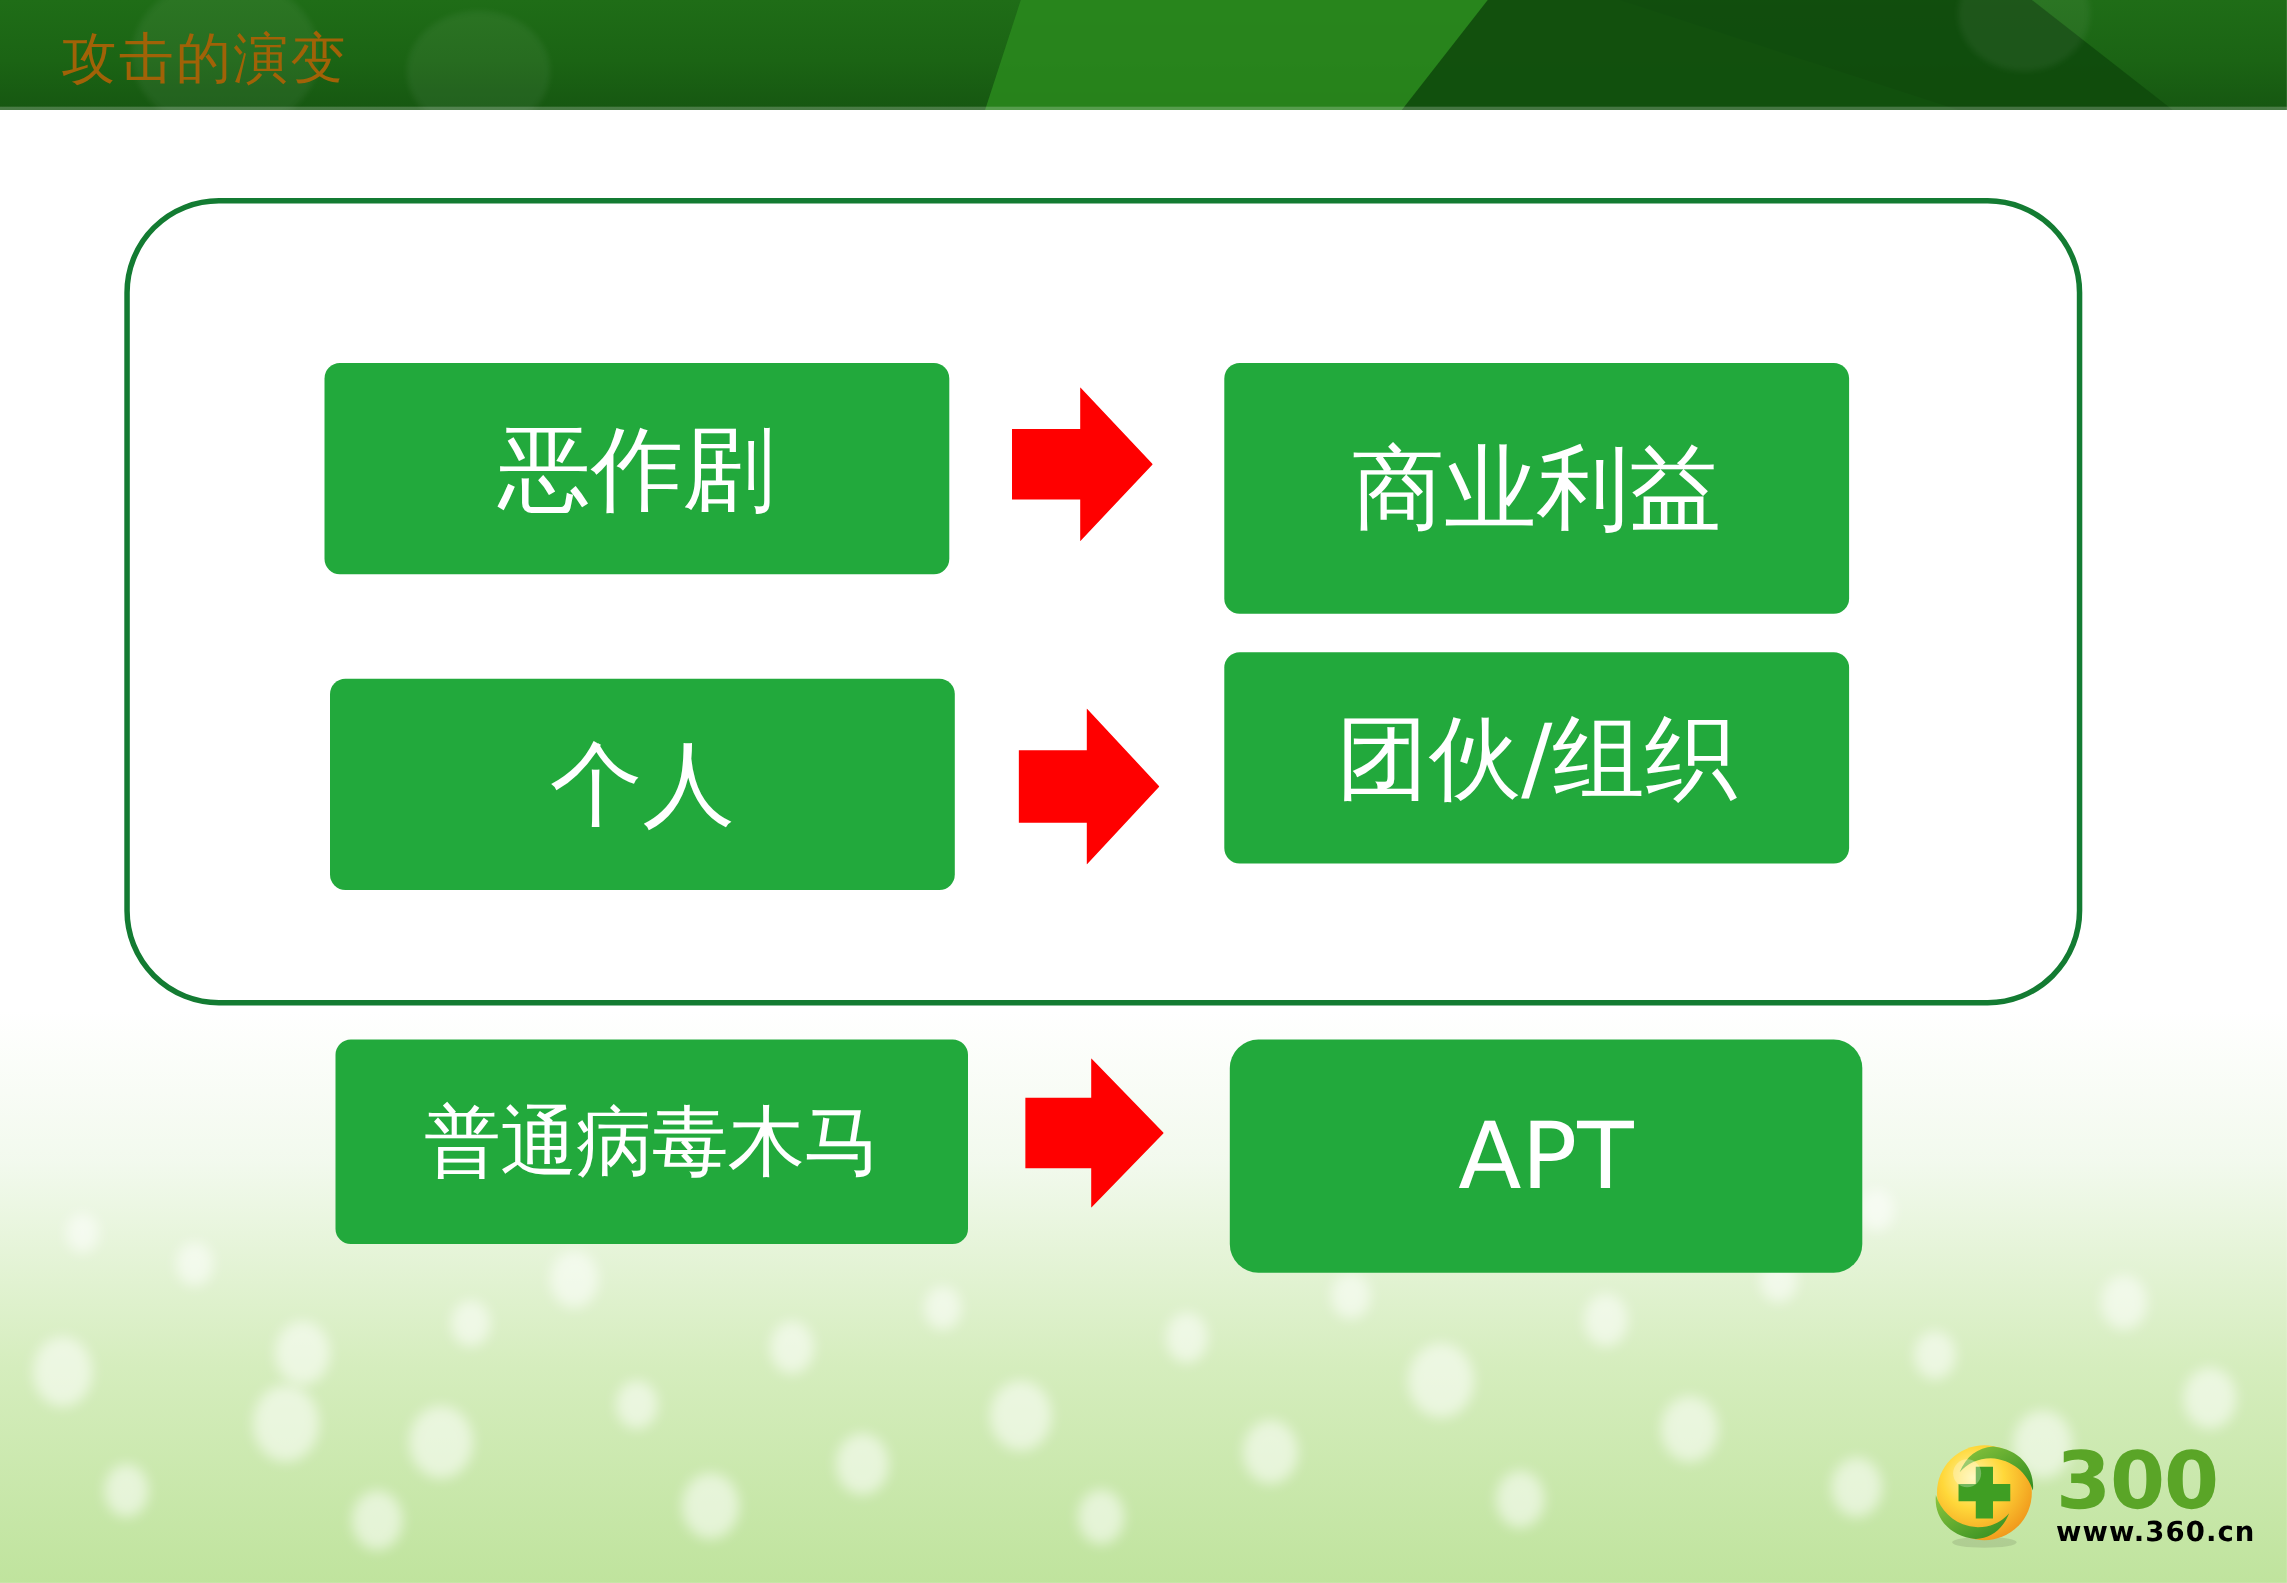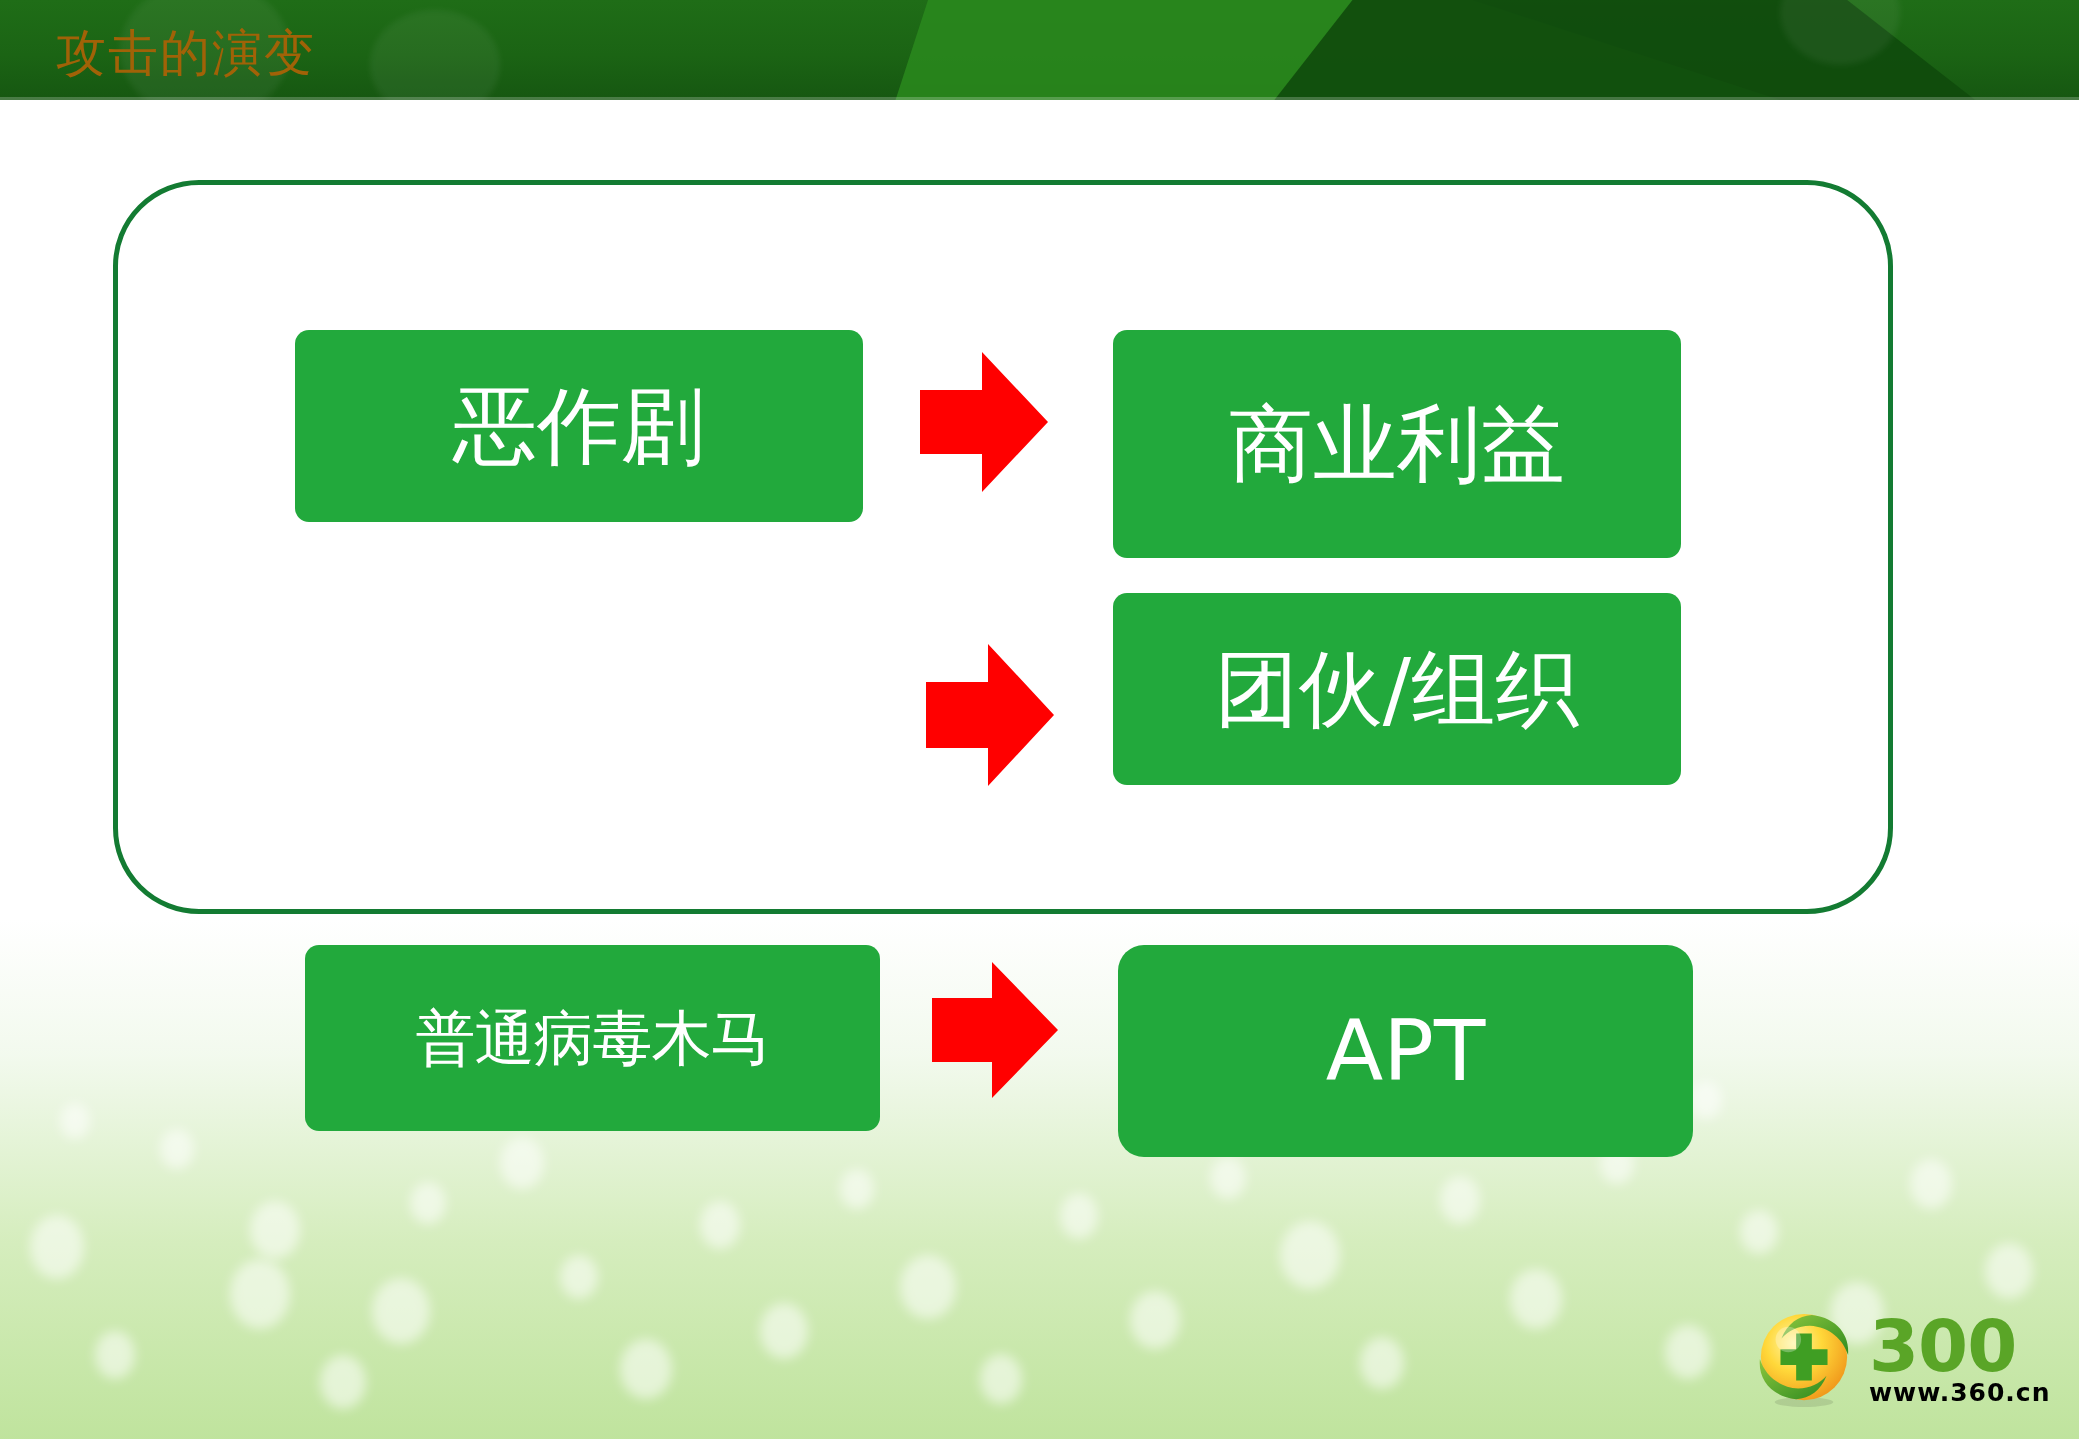--- a/index.html
+++ b/index.html
@@ -142,21 +142,21 @@
   .r1-left  { left: 295px;  top: 330px;  width: 568px; height: 192px; }
   .r1-right { left: 1113px; top: 330px;  width: 568px; height: 228px; }
   
   .r2-left  { left: 300px;  top: 617px;  width: 568px; height: 192px; }
   .r2-right { left: 1113px; top: 593px;  width: 568px; height: 192px; }
   
   .r3-left  { left: 305px;  top: 945px;  width: 575px; height: 186px; }
   .r3-right { left: 1118px; top: 945px;  width: 575px; height: 212px; border-radius: 26px; }
 
   .fs-big   { font-size: 84px; }
-  .fs-wide  { font-size: 60px; letter-spacing: -1px; }
+  .fs-wide  { font-size: 70px; letter-spacing: -1px; }
 
   
   .arrow {
     position: absolute;
     pointer-events: auto;
   }
   .arrow svg { display: block; width: 100%; height: 100%; }
 
   .a1 { left: 920px; top: 352px; width: 128px; height: 140px; }
   .a2 { left: 926px; top: 644px; width: 128px; height: 142px; }
@@ -259,20 +259,23 @@
     </div>
     <div class="arrow a1">
       <svg viewBox="0 0 128 140" preserveAspectRatio="none" aria-hidden="true">
         <polygon points="0,38 62,38 62,0 128,70 62,140 62,102 0,102" fill="#ff0000"></polygon>
       </svg>
     </div>
     <div class="gbox r1-right">
       <span class="gbox-label fs-big">商业利益</span>
     </div>
 
+    <div class="gbox r2-left">
+      <span class="gbox-label fs-big">个人</span>
+    </div>
     <div class="arrow a2">
       <svg viewBox="0 0 128 142" preserveAspectRatio="none" aria-hidden="true">
         <polygon points="0,38 62,38 62,0 128,71 62,142 62,104 0,104" fill="#ff0000"></polygon>
       </svg>
     </div>
     <div class="gbox r2-right">
       <span class="gbox-label fs-big">团伙/组织</span>
     </div>
 
     <div class="gbox r3-left">

